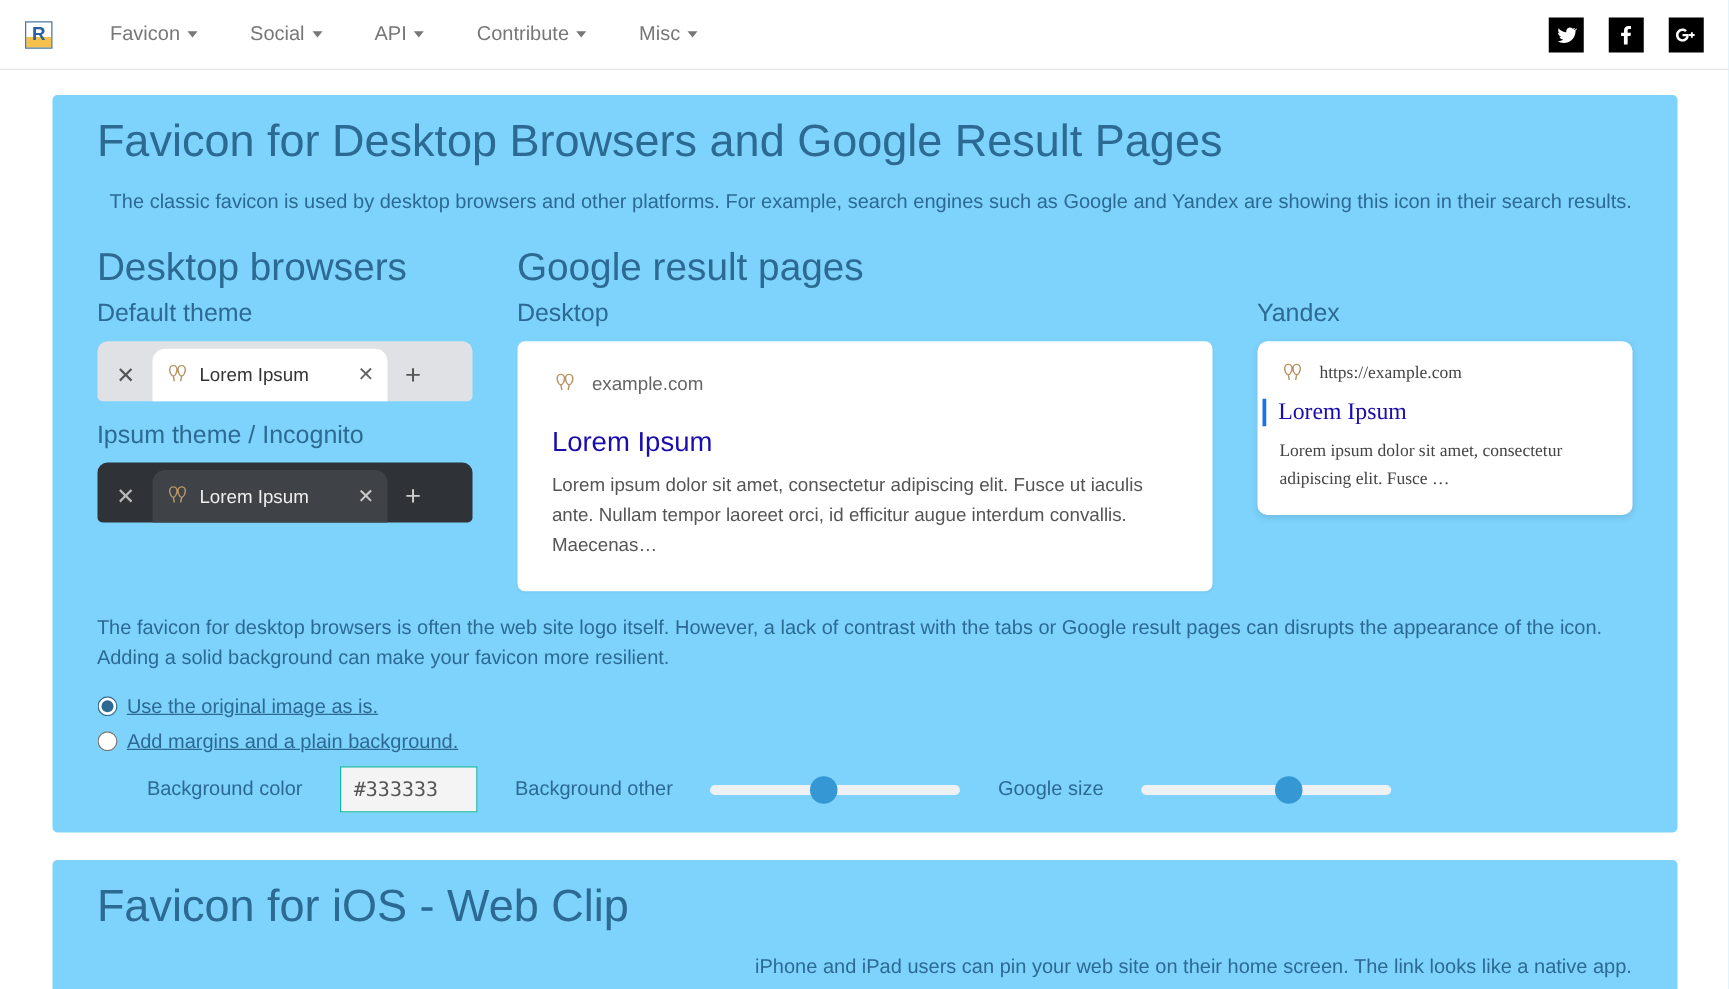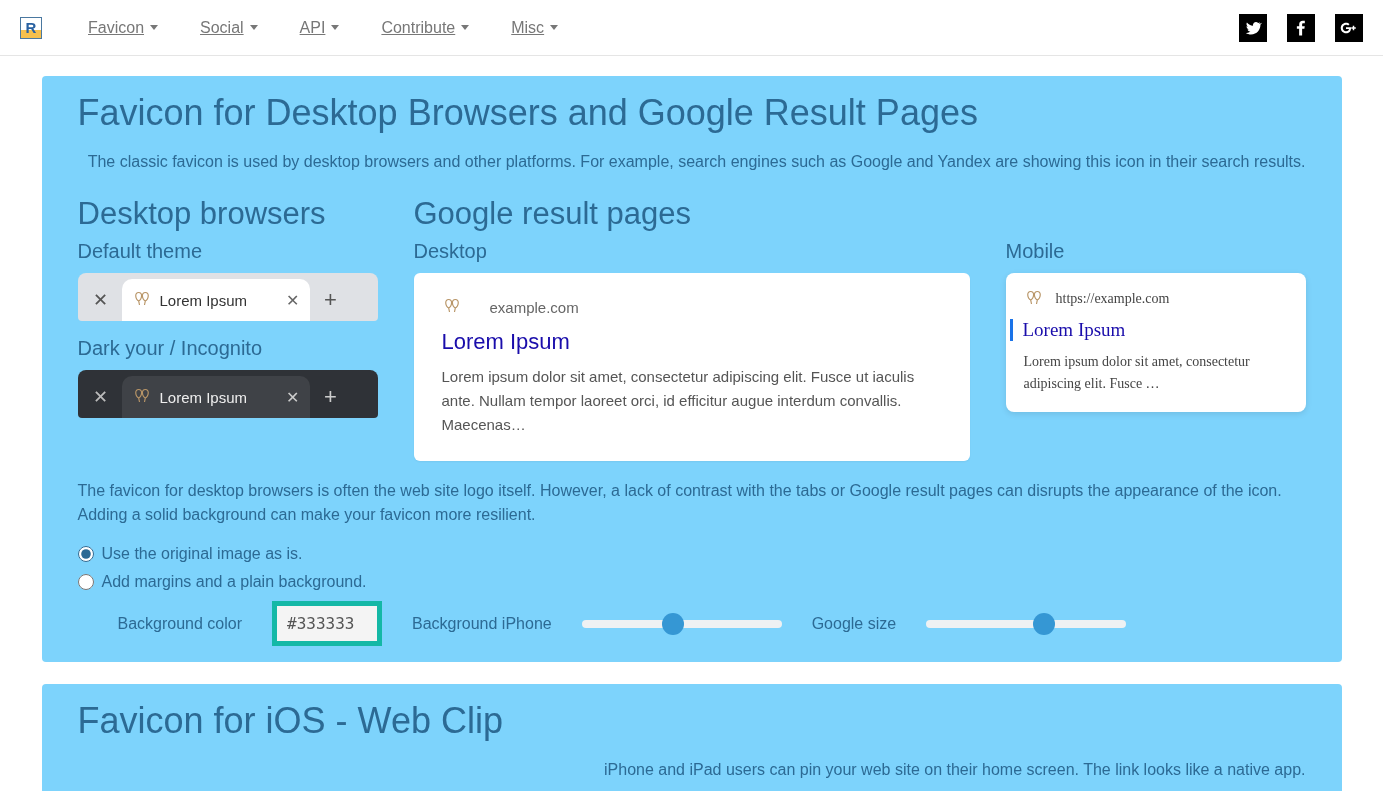--- a/index.html
+++ b/index.html
@@ -1,21 +1,21 @@
 <!DOCTYPE html>
 <html><head>
 <meta charset="utf-8">
 <style>
 * { box-sizing: border-box; margin: 0; padding: 0; }
 body { font-family: -apple-system, BlinkMacSystemFont, "Segoe UI", Helvetica, Arial, sans-serif; background: #fff; color: #333; }
 
 .navbar { display: flex; align-items: center; justify-content: space-between; height: 56px; padding: 0 20px; border-bottom: 1px solid #e5e5e5; }
 .navbar-left { display: flex; align-items: center; gap: 10px; }
 .logo { width: 22px; height: 22px; margin-right: 20px; display: flex; flex-direction: column; border: 1px solid #4a78a0; font-weight: bold; font-size: 15px; color:#2961a1; align-items:center; justify-content:center; background: linear-gradient(to bottom, #fff 60%, #f6c04d 60%);}
-.nav-item { padding: 8px 16px; color: #777; font-size: 16px; cursor: pointer; display: flex; align-items: center; gap: 6px; text-decoration: underline; }
+.nav-item { padding: 8px 16px; color: #777; font-size: 16px; cursor: pointer; display: flex; align-items: center; gap: 6px; }
 .caret { width: 0; height: 0; border-left: 4px solid transparent; border-right: 4px solid transparent; border-top: 5px solid #777; }
 .navbar-right { display: flex; gap: 20px; }
 .social-icon { width: 28px; height: 28px; background: #000; color: #fff; display: flex; align-items: center; justify-content: center; cursor: pointer; }
 .social-icon svg { width: 18px; height: 18px; fill: #fff; }
 
 .container { max-width: 1340px; margin: 0 auto; padding: 20px; }
 .panel { background: #7dd3fc; border-radius: 4px; padding: 16px 36px; margin-bottom: 22px; }
 .panel h1 { color: #2c6a94; font-size: 36px; font-weight: 500; margin-bottom: 16px; }
 .panel p.desc { color: #2c6a94; font-size: 16px; line-height: 1.5; margin-bottom: 22px; text-align: right; }
 .panel p.desc2 { color: #2c6a94; font-size: 16px; line-height: 1.5; margin: 18px 0; }
@@ -35,38 +35,38 @@
 .tab { background: #fff; border-radius: 10px 10px 0 0; height: 42px; width: 188px; display: flex; align-items: center; padding: 0 10px; gap: 8px; position: relative; }
 .tabbar.dark .tab { background: #3f4247; color: #eee; }
 .tab .title { font-size: 15px; color: #333; white-space: nowrap; overflow: hidden; flex: 1; }
 .tabbar.dark .tab .title { color: #eee; }
 .tab .tab-x { color: #666; font-size: 16px; }
 .tabbar.dark .tab .tab-x { color: #ccc; }
 .tab-plus { width: 34px; font-size: 22px; color: #555; display: flex; align-items: center; justify-content: center; }
 .tabbar.dark .tab-plus { color: #ccc; }
 
 .google-card { background: #fff; border-radius: 6px; padding: 24px 28px; box-shadow: 0 1px 2px rgba(0,0,0,0.05); }
-.google-card .url-row { display: flex; align-items: center; gap: 28px; margin-bottom: 12px; }
+.google-card .url-row { display: flex; align-items: center; gap: 12px; margin-bottom: 24px; }
 .google-card .url { color: #666; font-size: 15px; }
 .google-card .gtitle { color: #1a0dab; font-size: 22px; font-weight: 400; margin-bottom: 10px; }
 .google-card .gdesc { color: #555; font-size: 15px; line-height: 1.6; }
 
 .mobile-card { background: #fff; border-radius: 8px; padding: 16px 18px; box-shadow: 0 2px 6px rgba(0,0,0,0.1); font-family: Georgia, serif; }
 .mobile-card .url-row { display: flex; align-items: center; gap: 12px; margin-bottom: 10px; }
 .mobile-card .url { color: #444; font-size: 14px; }
 .mobile-card .mtitle { color: #1a0dab; font-size: 19px; border-left: 3px solid #1a73e8; padding-left: 10px; margin-bottom: 10px; margin-left: -14px; }
 .mobile-card .mdesc { color: #444; font-size: 14px; line-height: 1.6; }
 
 .balloon-icon { width: 20px; height: 20px; }
 .balloon-icon path { fill: none; stroke: #b89567; stroke-width: 1.4; }
 
-.form-row { display: flex; align-items: center; gap: 8px; margin-bottom: 10px; color: #2c6a94; font-size: 16px; }
+.form-row { display: flex; gap: 8px; margin-bottom: 10px; color: #2c6a94; font-size: 16px; text-decoration: underline; }
 .form-row input[type=radio] { width: 16px; height: 16px; accent-color: #2c6a94; }
 .controls-row { display: flex; align-items: center; gap: 30px; margin-left: 40px; color: #2c6a94; font-size: 16px; }
-.controls-row input[type=text] { font-family: monospace; font-size: 16px; padding: 8px 10px; border: 5px solid #14b8a6; background: #f4f4f4; width: 110px; color: #555; }
+.controls-row input[type=text] { font-family: monospace; font-size: 16px; padding: 8px 10px; border: 1px solid #14b8a6; background: #f4f4f4; width: 110px; color: #555; }
 .slider { -webkit-appearance: none; width: 200px; height: 8px; background: #eef1f3; border-radius: 5px; outline: none; }
 .slider::-webkit-slider-thumb { -webkit-appearance: none; width: 22px; height: 22px; border-radius: 50%; background: #3597d4; cursor: pointer; }
 .slider::-moz-range-thumb { width: 22px; height: 22px; border-radius: 50%; background: #3597d4; border: none; cursor: pointer; }
 </style>
 </head>
 <body>
 
 <div class="navbar">
   <div class="navbar-left">
     <div class="logo">R</div>
@@ -124,21 +124,21 @@
           <div class="tab-close-first">✕</div>
           <div class="tab">
             <svg class="balloon-icon" viewBox="0 0 24 24">
                 <path d="M8 3c2 0 3.5 1.8 3.5 4S10 13 8 13 4.5 9.2 4.5 7 6 3 8 3zm8 0c2 0 3.5 1.8 3.5 4S18 13 16 13s-3.5-3.8-3.5-6S14 3 16 3zM8 13l1 5m7-5l-1 5"></path>
               </svg>
             <span class="title">Lorem Ipsum</span>
             <span class="tab-x">✕</span>
           </div>
           <div class="tab-plus">+</div>
         </div>
-        <h4 class="sub">Dark your / Incognito</h4>
+        <h4 class="sub">Ipsum theme / Incognito</h4>
         <div class="tabbar dark">
           <div class="tab-close-first">✕</div>
           <div class="tab">
             <svg class="balloon-icon" viewBox="0 0 24 24">
                 <path d="M8 3c2 0 3.5 1.8 3.5 4S10 13 8 13 4.5 9.2 4.5 7 6 3 8 3zm8 0c2 0 3.5 1.8 3.5 4S18 13 16 13s-3.5-3.8-3.5-6S14 3 16 3zM8 13l1 5m7-5l-1 5"></path>
               </svg>
             <span class="title">Lorem Ipsum</span>
             <span class="tab-x">✕</span>
           </div>
           <div class="tab-plus">+</div>
@@ -155,21 +155,21 @@
               </svg>
             <span class="url">example.com</span>
           </div>
           <div class="gtitle">Lorem Ipsum</div>
           <div class="gdesc">Lorem ipsum dolor sit amet, consectetur adipiscing elit. Fusce ut iaculis ante. Nullam tempor laoreet orci, id efficitur augue interdum convallis. Maecenas…</div>
         </div>
       </div>
 
       <div class="col-mobile">
         <h3 class="sec" style="visibility:hidden">.</h3>
-        <h4 class="sub">Mobile</h4>
+        <h4 class="sub">Yandex</h4>
         <div class="mobile-card">
           <div class="url-row">
             <svg class="balloon-icon" viewBox="0 0 24 24">
                 <path d="M8 3c2 0 3.5 1.8 3.5 4S10 13 8 13 4.5 9.2 4.5 7 6 3 8 3zm8 0c2 0 3.5 1.8 3.5 4S18 13 16 13s-3.5-3.8-3.5-6S14 3 16 3zM8 13l1 5m7-5l-1 5"></path>
               </svg>
             <span class="url">https://example.com</span>
           </div>
           <div class="mtitle">Lorem Ipsum</div>
           <div class="mdesc">Lorem ipsum dolor sit amet, consectetur adipiscing elit. Fusce …</div>
         </div>
@@ -182,21 +182,21 @@
       <input type="radio" name="faviconopt" checked="" style="">
       <label>Use the original image as is.</label>
     </div>
     <div class="form-row">
       <input type="radio" name="faviconopt" style="">
       <label>Add margins and a plain background.</label>
     </div>
     <div class="controls-row">
       <span>Background color</span>
       <input type="text" value="#333333" style="">
-      <span>Background iPhone</span>
+      <span>Background other</span>
       <input type="range" class="slider" min="0" max="100" value="45" style="">
       <span>Google size</span>
       <input type="range" class="slider" min="0" max="100" value="60" style="">
     </div>
   </div>
 
   <div class="panel">
     <h1>Favicon for iOS - Web Clip</h1>
     <p class="desc">iPhone and iPad users can pin your web site on their home screen. The link looks like a native app.</p>
   </div>

